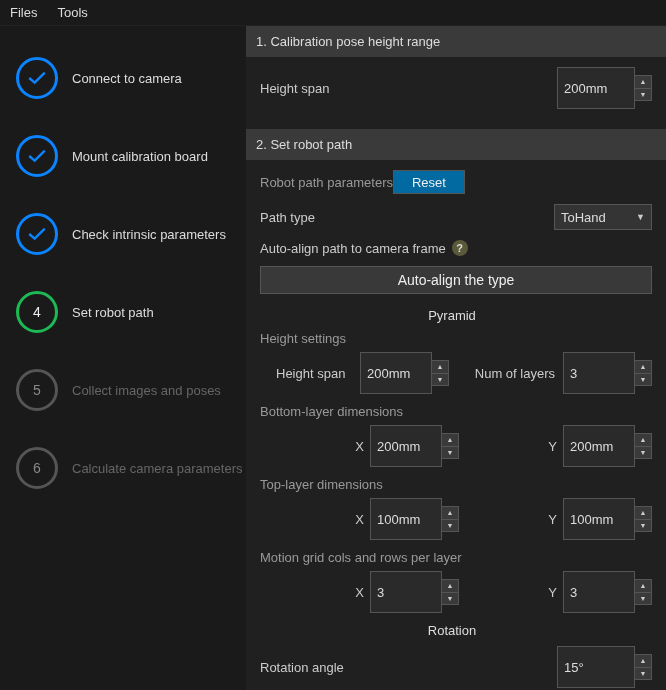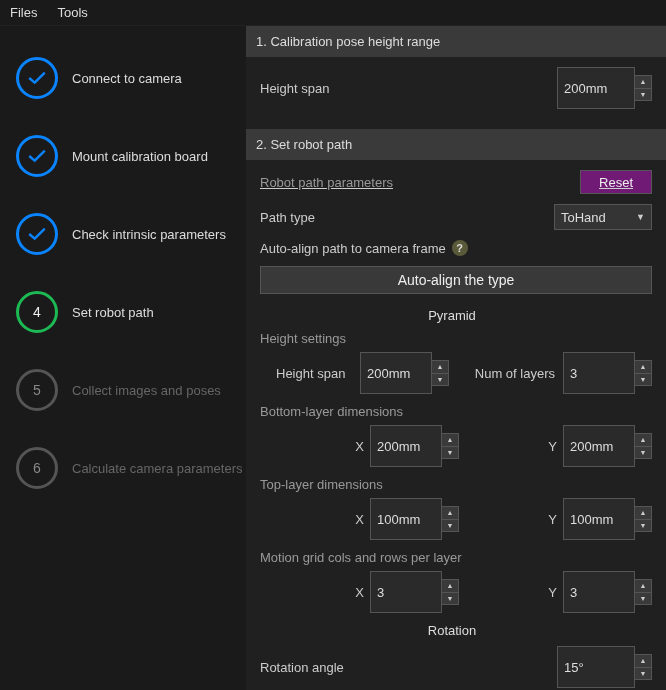--- a/index.html
+++ b/index.html
@@ -29,30 +29,30 @@
 .lab-sm { color:#ccc; width:84px; font-size:13px; }
 .lab-xy { color:#ccc; width:18px; text-align:right; margin-right:6px; font-size:13px; }
 .input-wrap { position:relative; display:flex; align-items:center; }
 .txtin { background:#2a2a2a; border:1px solid #555; color:#ddd; height:42px; padding:0 6px; font-size:13px; width:78px; }
 .txtin.wider { width:72px; }
 .spin { display:flex; flex-direction:column; border:1px solid #555; border-left:none; height:26px; width:17px; }
 .spin div { flex:1; background:#3a3a3a; display:flex; align-items:center; justify-content:center; font-size:7px; color:#ccc; cursor:pointer; border-bottom:1px solid #555; }
 .spin div:last-child { border-bottom:none; }
 .sel { background:#343434; border:1px solid #555; color:#ddd; height:26px; padding:0 6px; font-size:13px; width:98px; position:relative; display:flex; align-items:center; justify-content:space-between; cursor:pointer; }
 .sel .caret { font-size:9px; color:#ccc; }
-.btn { background:#701a75; border:1px solid #555; color:#eee; height:24px; padding:0 18px; font-size:13px; cursor:pointer; }
+.btn { background:#0369a1; border:1px solid #555; color:#eee; height:24px; padding:0 18px; font-size:13px; cursor:pointer; }
 .btn-wide { background:#393939; border:1px solid #555; color:#eee; height:28px; width:100%; font-size:14px; cursor:pointer; }
 .help-ic { width:16px; height:16px; border-radius:50%; background:#5a5a3a; color:#ddd; font-size:11px; display:inline-flex; align-items:center; justify-content:center; margin-left:6px; font-weight:bold; }
 .group-hdr { display:flex; align-items:center; margin:6px 0 8px 0;flex-direction:column; }
 .group-hdr span { color:#ddd; font-size:13px; margin-right:8px; }
 .group-hdr .line { flex:1; height:1px; background:#444; }
 .confirm-bar { margin-top:auto; padding:10px 14px 14px 14px; }
 .confirm-btn { width:100%; height:30px; background:#0a7fe5; border:1px solid #0a7fe5; color:#fff; font-size:14px; cursor:pointer; }
 .spacer { flex:1; }
-.row.tophdr { justify-content:space-between;text-decoration:underline; }
+.row.tophdr { justify-content:flex-start; }
 .row.field { justify-content:space-between; }
 .pair-col { display:flex; align-items:center; }
 </style>
 </head>
 <body>
 
 <div class="menubar">
   <span>Files</span>
   <span>Tools</span>
 </div>

